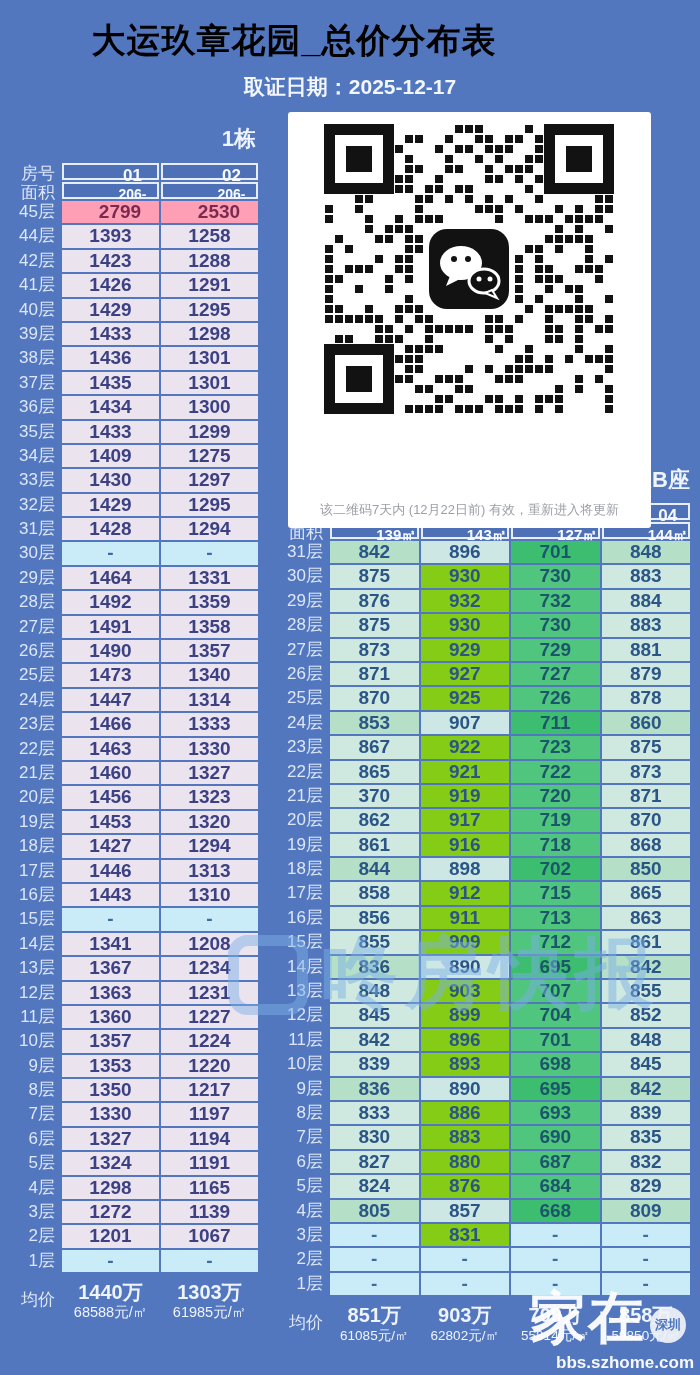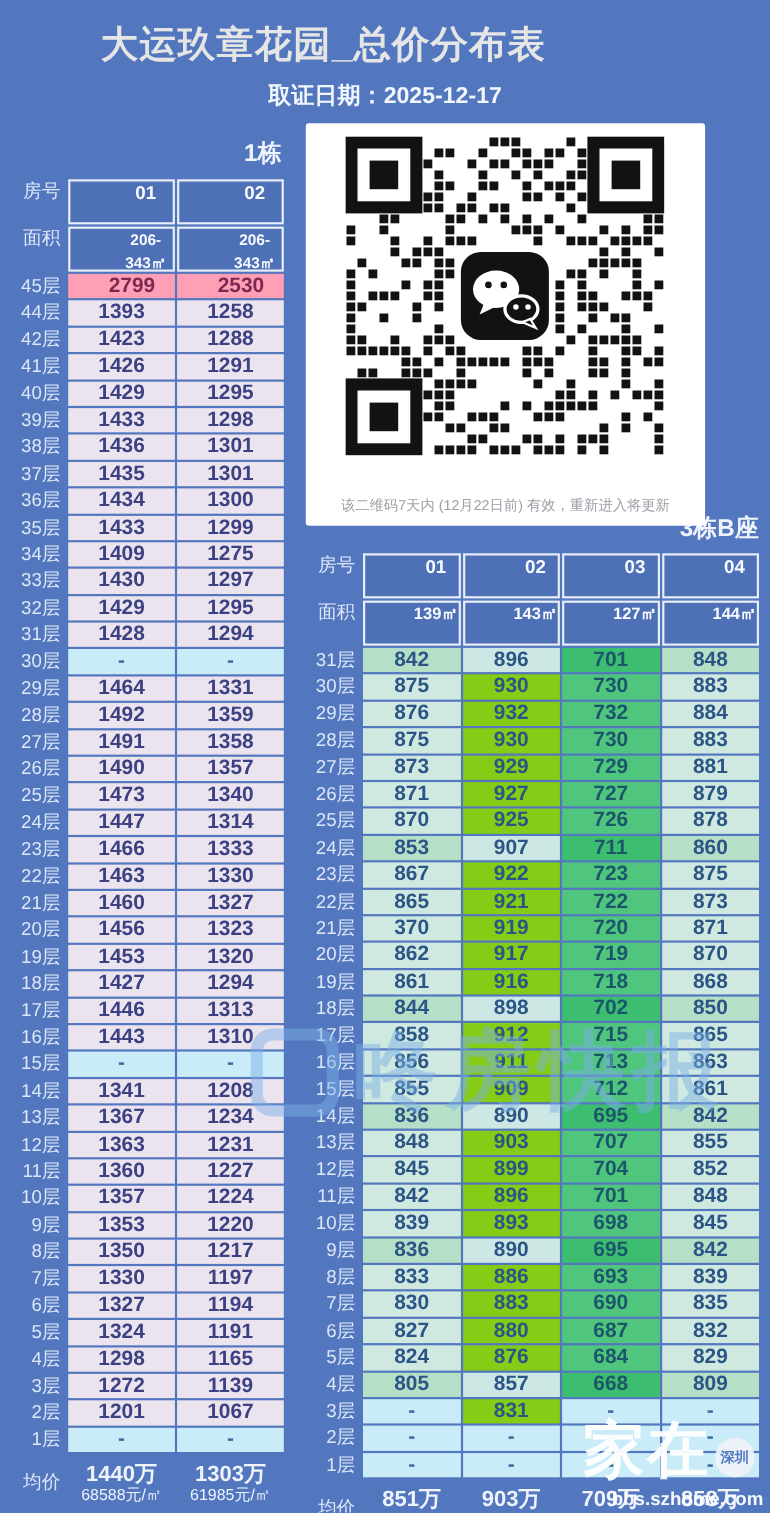--- a/index.html
+++ b/index.html
@@ -1,30 +1,30 @@
 <!DOCTYPE html>
 <html><head>
 <meta charset="utf-8">
 <style>
   html,body{margin:0;padding:0;}
   body{width:700px;height:1375px;position:relative;overflow:hidden;
        background:#5277bf;font-family:"Liberation Sans","DejaVu Sans",sans-serif;}
   .title{position:absolute;top:18px;left:0;width:588px;text-align:center;
-         font-size:34px;font-weight:bold;color:#e5e5e5;letter-spacing:1px;}
+         font-size:34px;font-weight:bold;color:#000000;letter-spacing:1px;}
   .subtitle{position:absolute;top:73px;left:0;width:700px;text-align:center;
          font-size:21px;font-weight:bold;color:#f2f6fd;}
   .sec-title{position:absolute;font-size:22px;font-weight:bold;color:#eef3fc;text-align:right;}
   .sec-title.left{left:60px;top:124px;width:196px;}
   .sec-title.right{left:283px;top:465px;width:407px;}
 
   .tbl{position:absolute;}
   .tbl-left{left:8px;top:163px;width:250px;}
   .tbl-right{left:281px;top:503px;width:409px;}
   .row{display:flex;height:22.4px;line-height:22.4px;margin-bottom:2px;}
-  .row.hdr-row{height:41px;line-height:21px;}
+  .row.hdr-row{height:17px;line-height:21px;}
   .lbl{color:#dde6f7;font-size:17px;text-align:right;padding-right:5px;box-sizing:border-box;}
   .tbl-left .lbl{width:52px;}
   .tbl-right .lbl{width:47px;}
   .cell{flex:1;margin-left:2px;text-align:center;box-sizing:border-box;}
   .hdr{background:#4e70b6;border:2px solid #e8eef9;color:#f7faff;font-size:17px;font-weight:bold;padding-left:44px;}
   .tbl-left .hdr.area{font-size:14px;}
   .tbl-right .hdr.area{font-size:15px;}
   .val{font-size:19px;font-weight:bold;}
   .c-left{background:#ebe3ee;color:#3b4183;}
   .c-m{background:#cfe9e0;color:#2b5586;}
@@ -36,21 +36,21 @@
   .hl{background:#ff9fb6 !important;color:#7c2950 !important;padding-left:19px;}
   .dash{background:#c9ecf8 !important;color:#3f6b9e !important;}
 
   .avg-row{height:48px;line-height:normal;margin-top:4px;}
   .avg-lbl{line-height:48px;}
   .avg-cell{color:#eef3fc;display:flex;flex-direction:column;justify-content:center;}
   .avg-total{font-size:20px;font-weight:bold;line-height:24px;}
   .avg-unit{font-size:13.5px;line-height:17px;}
   .tbl-left .avg-unit{font-size:14.5px;}
 
-  .qr-panel{position:absolute;left:278px;top:112px;width:363px;height:366px;
+  .qr-panel{position:absolute;left:288px;top:112px;width:363px;height:416px;
             background:#ffffff;border-radius:3px;z-index:1;}
   #qr-box{position:absolute;left:36px;top:12px;width:290px;height:290px;}
   .qr-caption{position:absolute;bottom:9px;left:0;width:100%;text-align:center;
               color:#9b9fa6;font-size:13px;}
 
   .wm-center{position:absolute;left:228px;top:922px;display:flex;align-items:center;
              opacity:.48;z-index:5;pointer-events:none;color:#7cb0e8;}
   .wm-logo{display:inline-block;width:58px;height:58px;border:11px solid #7cb0e8;
            border-radius:20px;margin-right:12px;}
   .wm-text{font-size:78px;font-weight:bold;letter-spacing:7px;}

